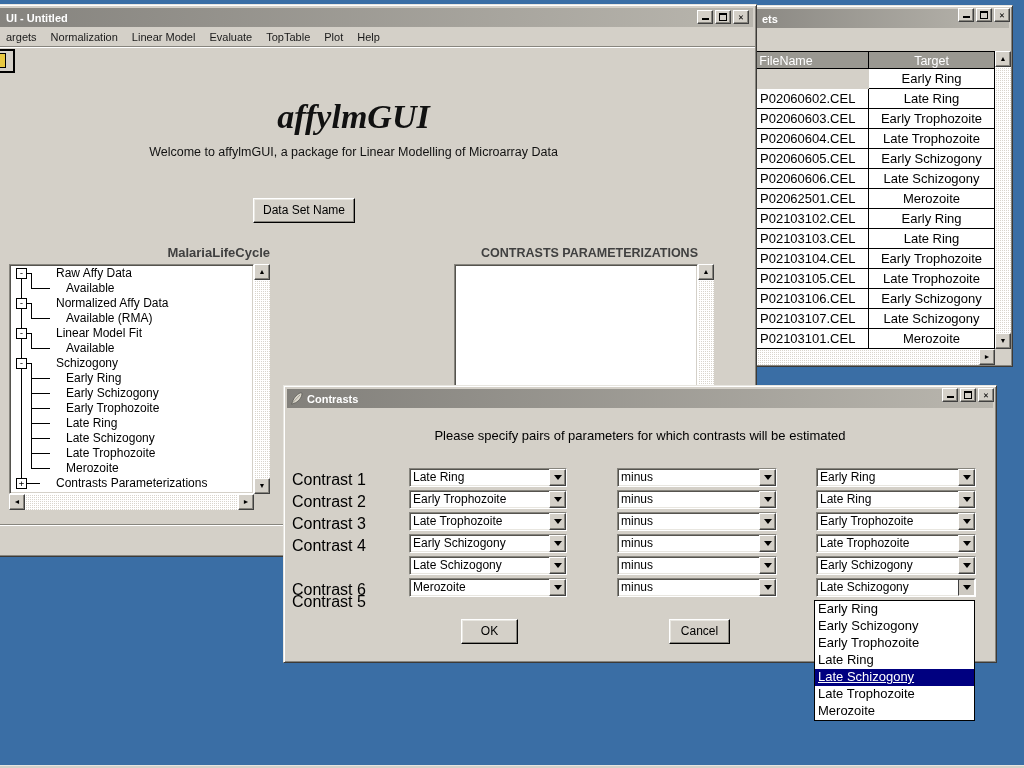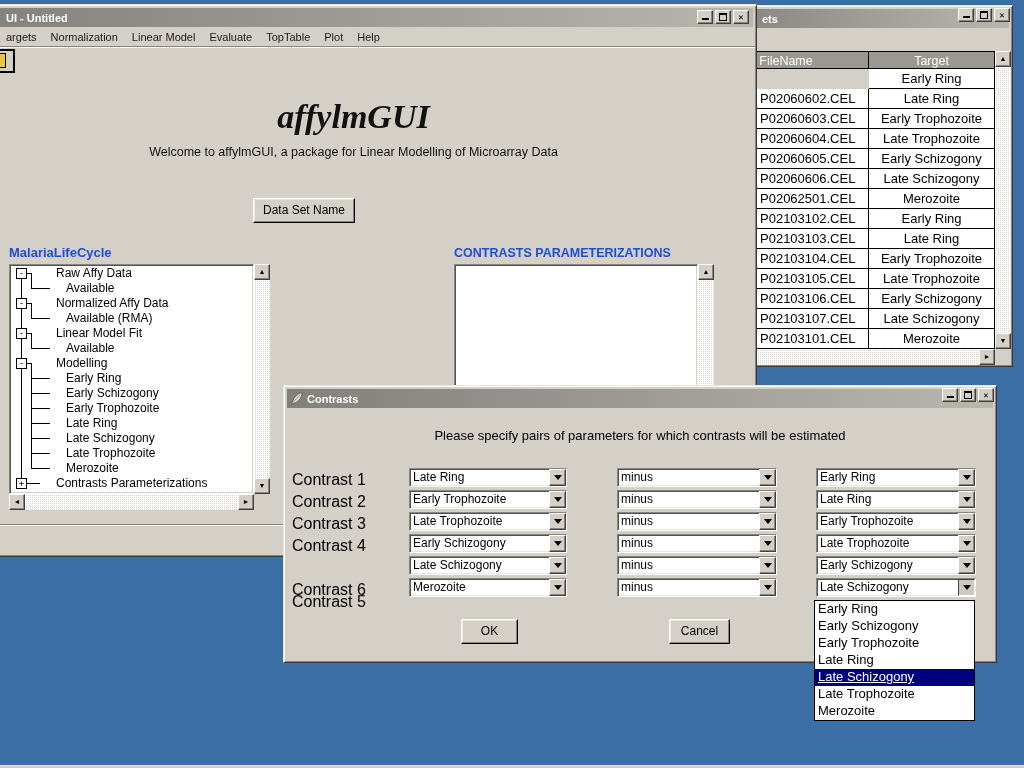--- a/index.html
+++ b/index.html
@@ -51,21 +51,21 @@
     font-size:7px; line-height:14px; text-align:center; color:#000;
   }
 
   
   .menubar { position:absolute; left:3px; right:3px; top:22px; height:19px; display:flex; align-items:center; font-size:11px; color:#1a1a1a; }
   .menu-item { padding:2px 7px; white-space:nowrap; }
   .groove { position:absolute; left:1px; right:1px; height:2px; border-top:1px solid #87857e; border-bottom:1px solid #fff; }
 
   .app-title { position:absolute; width:100%; text-align:center; font-family:"Liberation Serif", serif; font-style:italic; font-weight:bold; font-size:34px; color:#111; }
   .welcome  { position:absolute; width:100%; text-align:center; font-size:12.5px; color:#111; }
-  .panel-title { position:absolute; text-align:left; font-weight:bold; font-size:12.5px; color:#1d4ed8; white-space:nowrap; }
+  .panel-title { position:absolute; text-align:right; font-weight:bold; font-size:12.5px; color:#404040; white-space:nowrap; }
 
   
   .tlabel { position:absolute; font-size:12px; white-space:nowrap; color:#000; }
   .expbox { position:absolute; width:11px; height:11px; background:#fff; border:1px solid #000; font-size:9px; line-height:8px; text-align:center; font-family:"DejaVu Sans Mono",monospace; }
 
   
   .thead-cell { position:absolute; height:18px; background:#9a9891; color:#fff; font-size:12.5px; text-align:center; line-height:18px; border:1px solid #000; border-left:none; }
   .tcell { position:absolute; height:20px; background:#fff; font-size:13px; line-height:19px; border:1px solid #000; border-top:none; border-left:none; color:#000; }
 
   
@@ -186,21 +186,21 @@
     <span class="expbox" style="left:6px; top:63px;">-</span>
     <span class="expbox" style="left:6px; top:93px;">-</span>
     <span class="expbox" style="left:6px; top:213px;">+</span>
 
     <span class="tlabel" style="left:46px; top:1px;">Raw Affy Data</span>
     <span class="tlabel" style="left:56px; top:16px;">Available</span>
     <span class="tlabel" style="left:46px; top:31px;">Normalized Affy Data</span>
     <span class="tlabel" style="left:56px; top:46px;">Available (RMA)</span>
     <span class="tlabel" style="left:46px; top:61px;">Linear Model Fit</span>
     <span class="tlabel" style="left:56px; top:76px;">Available</span>
-    <span class="tlabel" style="left:46px; top:91px;">Modelling</span>
+    <span class="tlabel" style="left:46px; top:91px;">Schizogony</span>
     <span class="tlabel" style="left:56px; top:106px;">Early Ring</span>
     <span class="tlabel" style="left:56px; top:121px;">Early Schizogony</span>
     <span class="tlabel" style="left:56px; top:136px;">Early Trophozoite</span>
     <span class="tlabel" style="left:56px; top:151px;">Late Ring</span>
     <span class="tlabel" style="left:56px; top:166px;">Late Schizogony</span>
     <span class="tlabel" style="left:56px; top:181px;">Late Trophozoite</span>
     <span class="tlabel" style="left:56px; top:196px;">Merozoite</span>
     <span class="tlabel" style="left:46px; top:211px;">Contrasts Parameterizations</span>
   </div>
 

